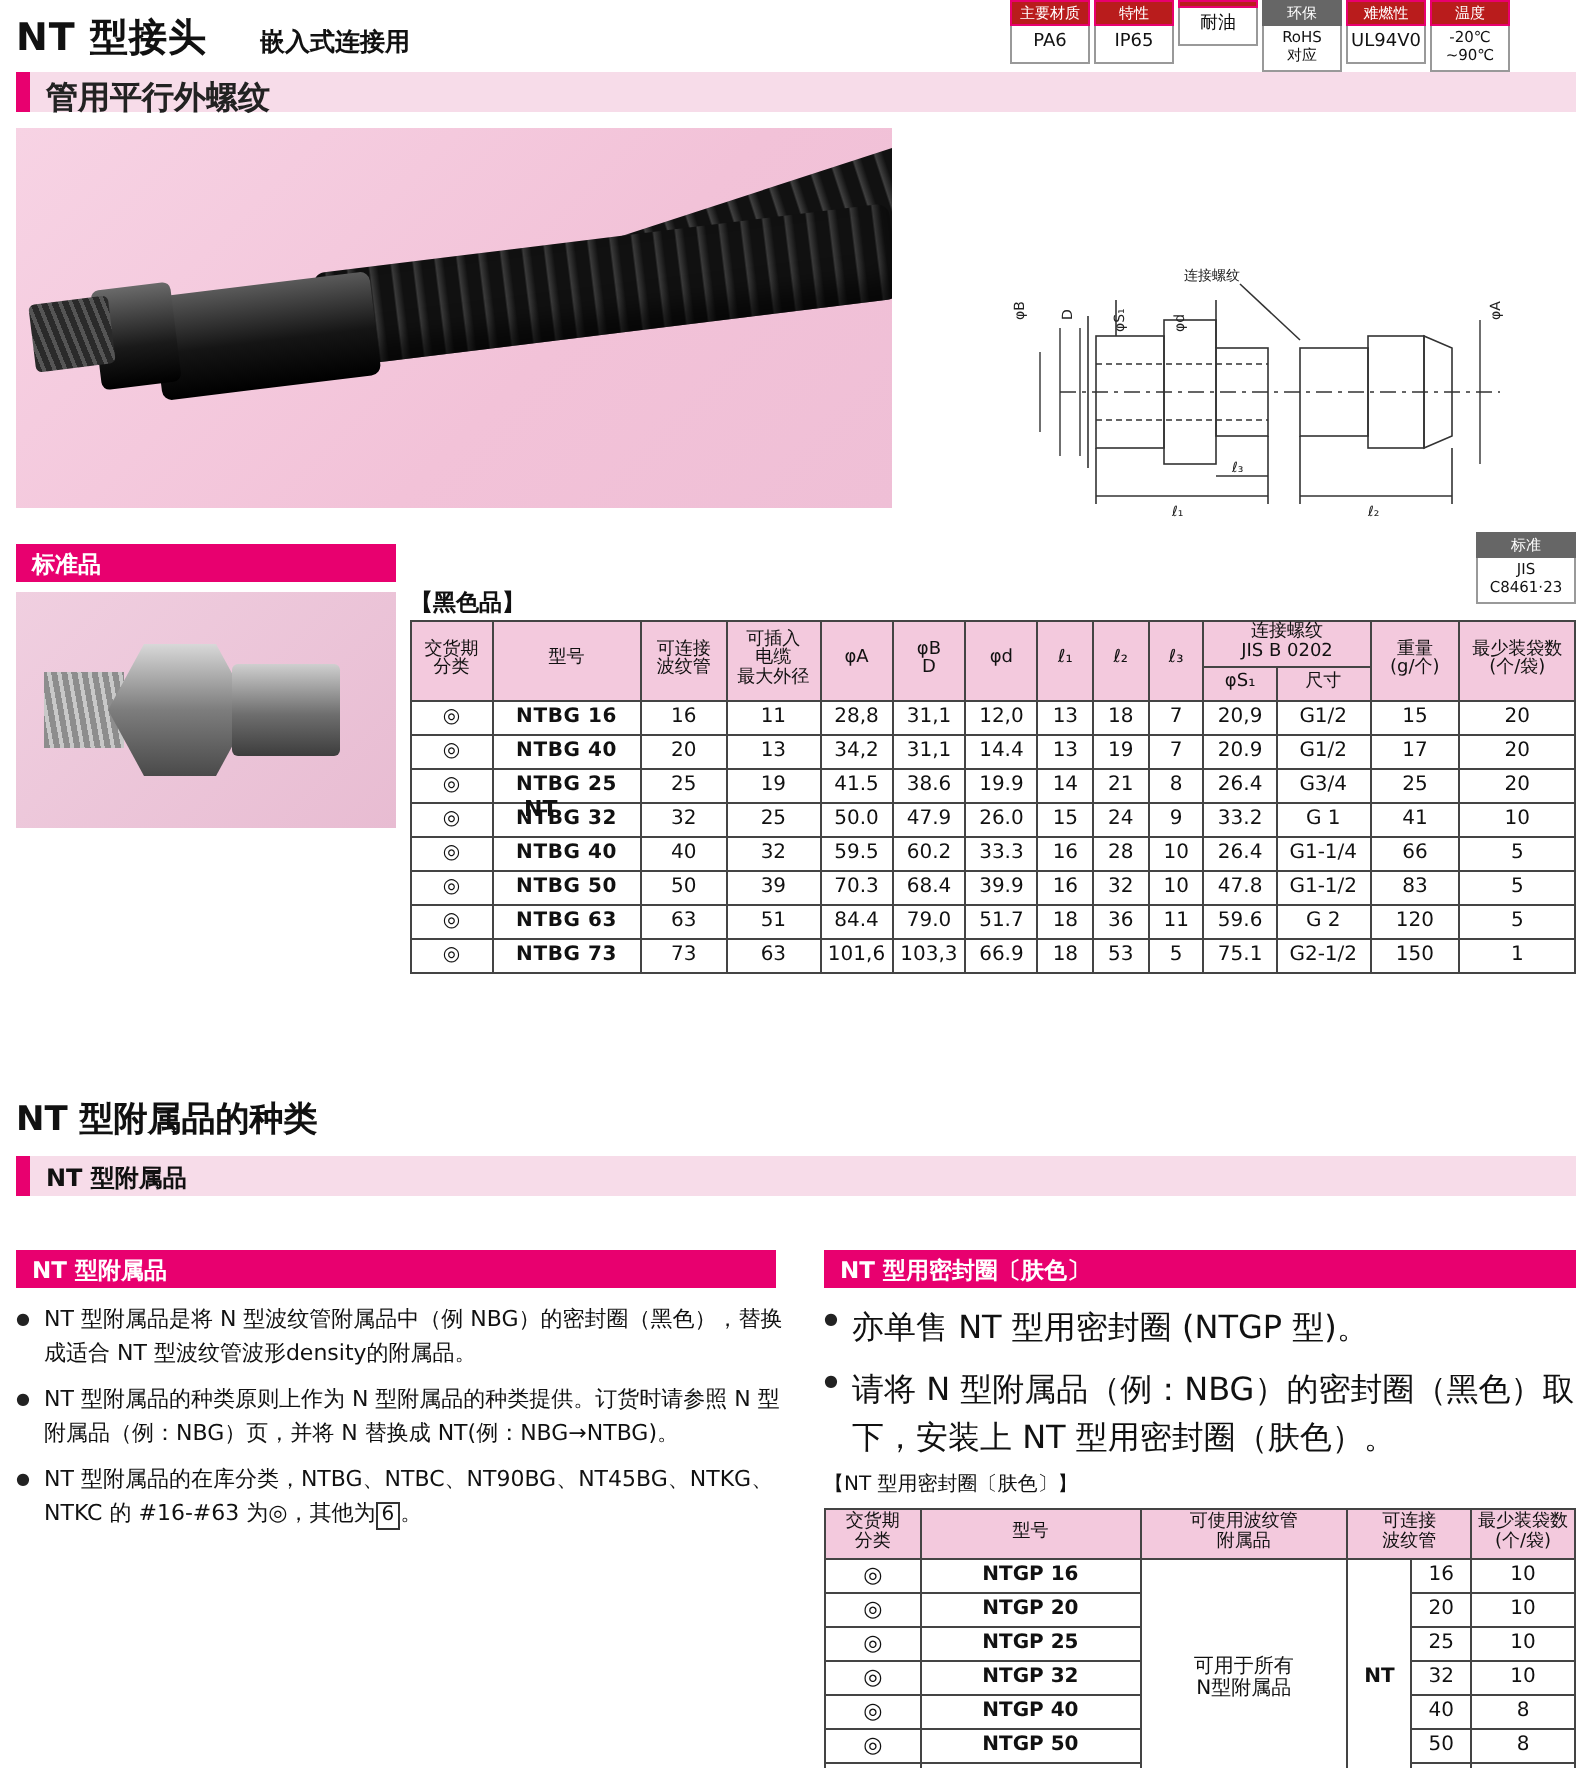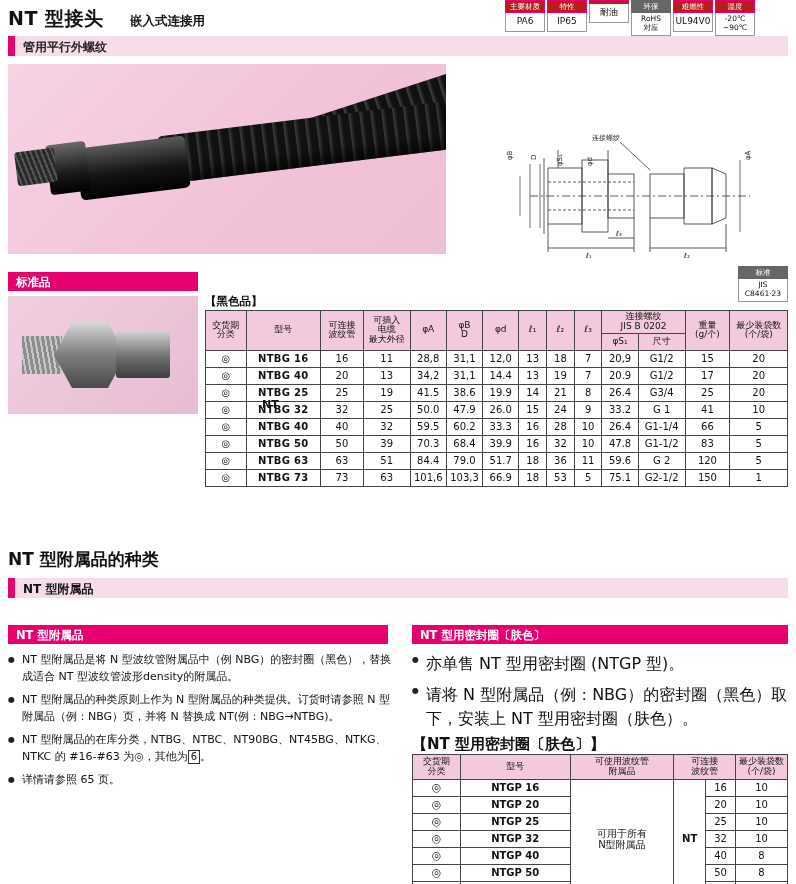--- a/index.html
+++ b/index.html
@@ -43,21 +43,21 @@
   .title-sub {
     position: absolute; top: 13px; left: 130px;
     font-size: 12.5px; font-weight: bold;
   }
 
   .bar-pink {
     position: absolute; left: 8px; top: 36px; width: 780px; height: 20px;
     background: #f7dce9; border-left: 7px solid #e8006f;
   }
   .bar-pink span {
-    position: absolute; left: 8px; top: 3px; font-size: 12px; font-weight: bold; color: #222;
+    position: absolute; left: 8px; top: 3px; font-size: 16px; font-weight: bold; color: #222;
   }
 
   
   .photo-main {
     position: absolute; left: 8px; top: 64px; width: 438px; height: 190px;
     background: linear-gradient(135deg,#f7d3e4 0%, #f2c2d8 60%, #efbfd6 100%);
     overflow: hidden;
   }
   .hose {
     position: absolute; left: 150px; top: 55px; width: 290px; height: 48px;
@@ -164,21 +164,21 @@
   }
   .bar-right span { position: absolute; left: 8px; top: 3px; color: #fff; font-size: 11.5px; font-weight: bold; }
 
   .col-left { position: absolute; left: 8px; top: 652px; width: 384px; font-size: 11px; line-height: 1.5; }
   .col-right { position: absolute; left: 412px; top: 652px; width: 378px; font-size: 16px; line-height: 1.5; }
   .col-left .note, .col-right .note { margin-bottom: 7px; }
   .boxnum {
     display: inline-block; border: 1px solid #333; padding: 0 2px; font-size: 10px; line-height: 12px;
   }
 
-  .seal-title { position: absolute; left: 412px; top: 735px; font-size: 15px; font-weight: bold; }
+  .seal-title { position: absolute; left: 412px; top: 735px; font-size: 10px; font-weight: normal; }
 
   .tbl-seal {
     position: absolute; left: 412px; top: 754px; width: 376px; font-size: 10px;
   }
   .tbl-seal th, .tbl-seal td {
     border: 1px solid #444; text-align: center; padding: 0; height: 17px; line-height: 1.1;
   }
   .tbl-seal thead th { background: #f3c9dd; font-weight: normal; font-size: 9px; padding: 2px 1px; }
   .tbl-seal tbody td { background: #fff; }
   .tbl-seal tbody td.model { font-weight: bold; }
@@ -475,21 +475,20 @@
   <div class="bar-right">
     <span>NT 型用密封圈〔肤色〕</span>
   </div>
 
   <div class="col-left">
     <div class="note">NT 型附属品是将 N 型波纹管附属品中（例 NBG）的密封圈（黑色），替换成适合 NT 型波纹管波形density的附属品。</div>
     <div class="note">NT 型附属品的种类原则上作为 N 型附属品的种类提供。订货时请参照 N 型附属品（例：NBG）页，并将 N 替换成 NT(例：NBG→NTBG)。</div>
     <div class="note">
       <span>NT 型附属品的在库分类，NTBG、NTBC、NT90BG、NT45BG、NTKG、NTKC 的 #16-#63 为◎，其他为</span><span class="boxnum">6</span><span>。</span>
     </div>
-    <div class="note">详情请参照 65 页。</div>
   </div>
 
   <div class="col-right">
     <div class="note">亦单售 NT 型用密封圈 (NTGP 型)。</div>
     <div class="note">请将 N 型附属品（例：NBG）的密封圈（黑色）取下，安装上 NT 型用密封圈（肤色）。</div>
   </div>
 
   <div class="seal-title">【NT 型用密封圈〔肤色〕】</div>
 
   <table class="tbl-seal">

